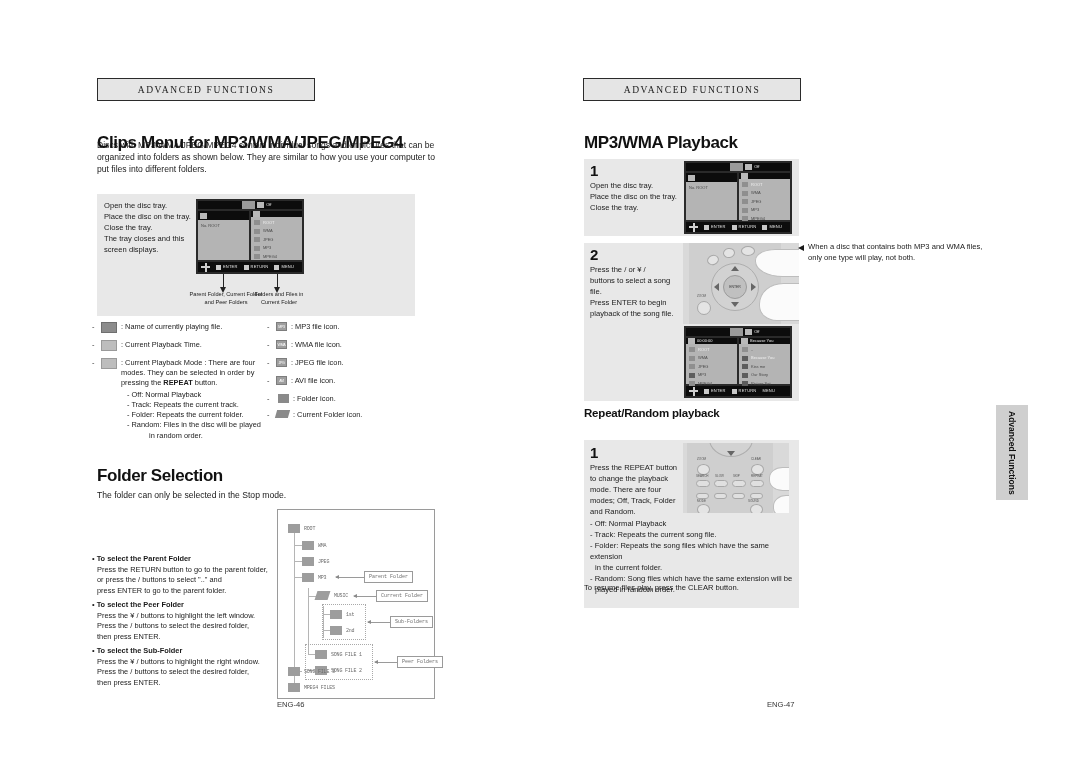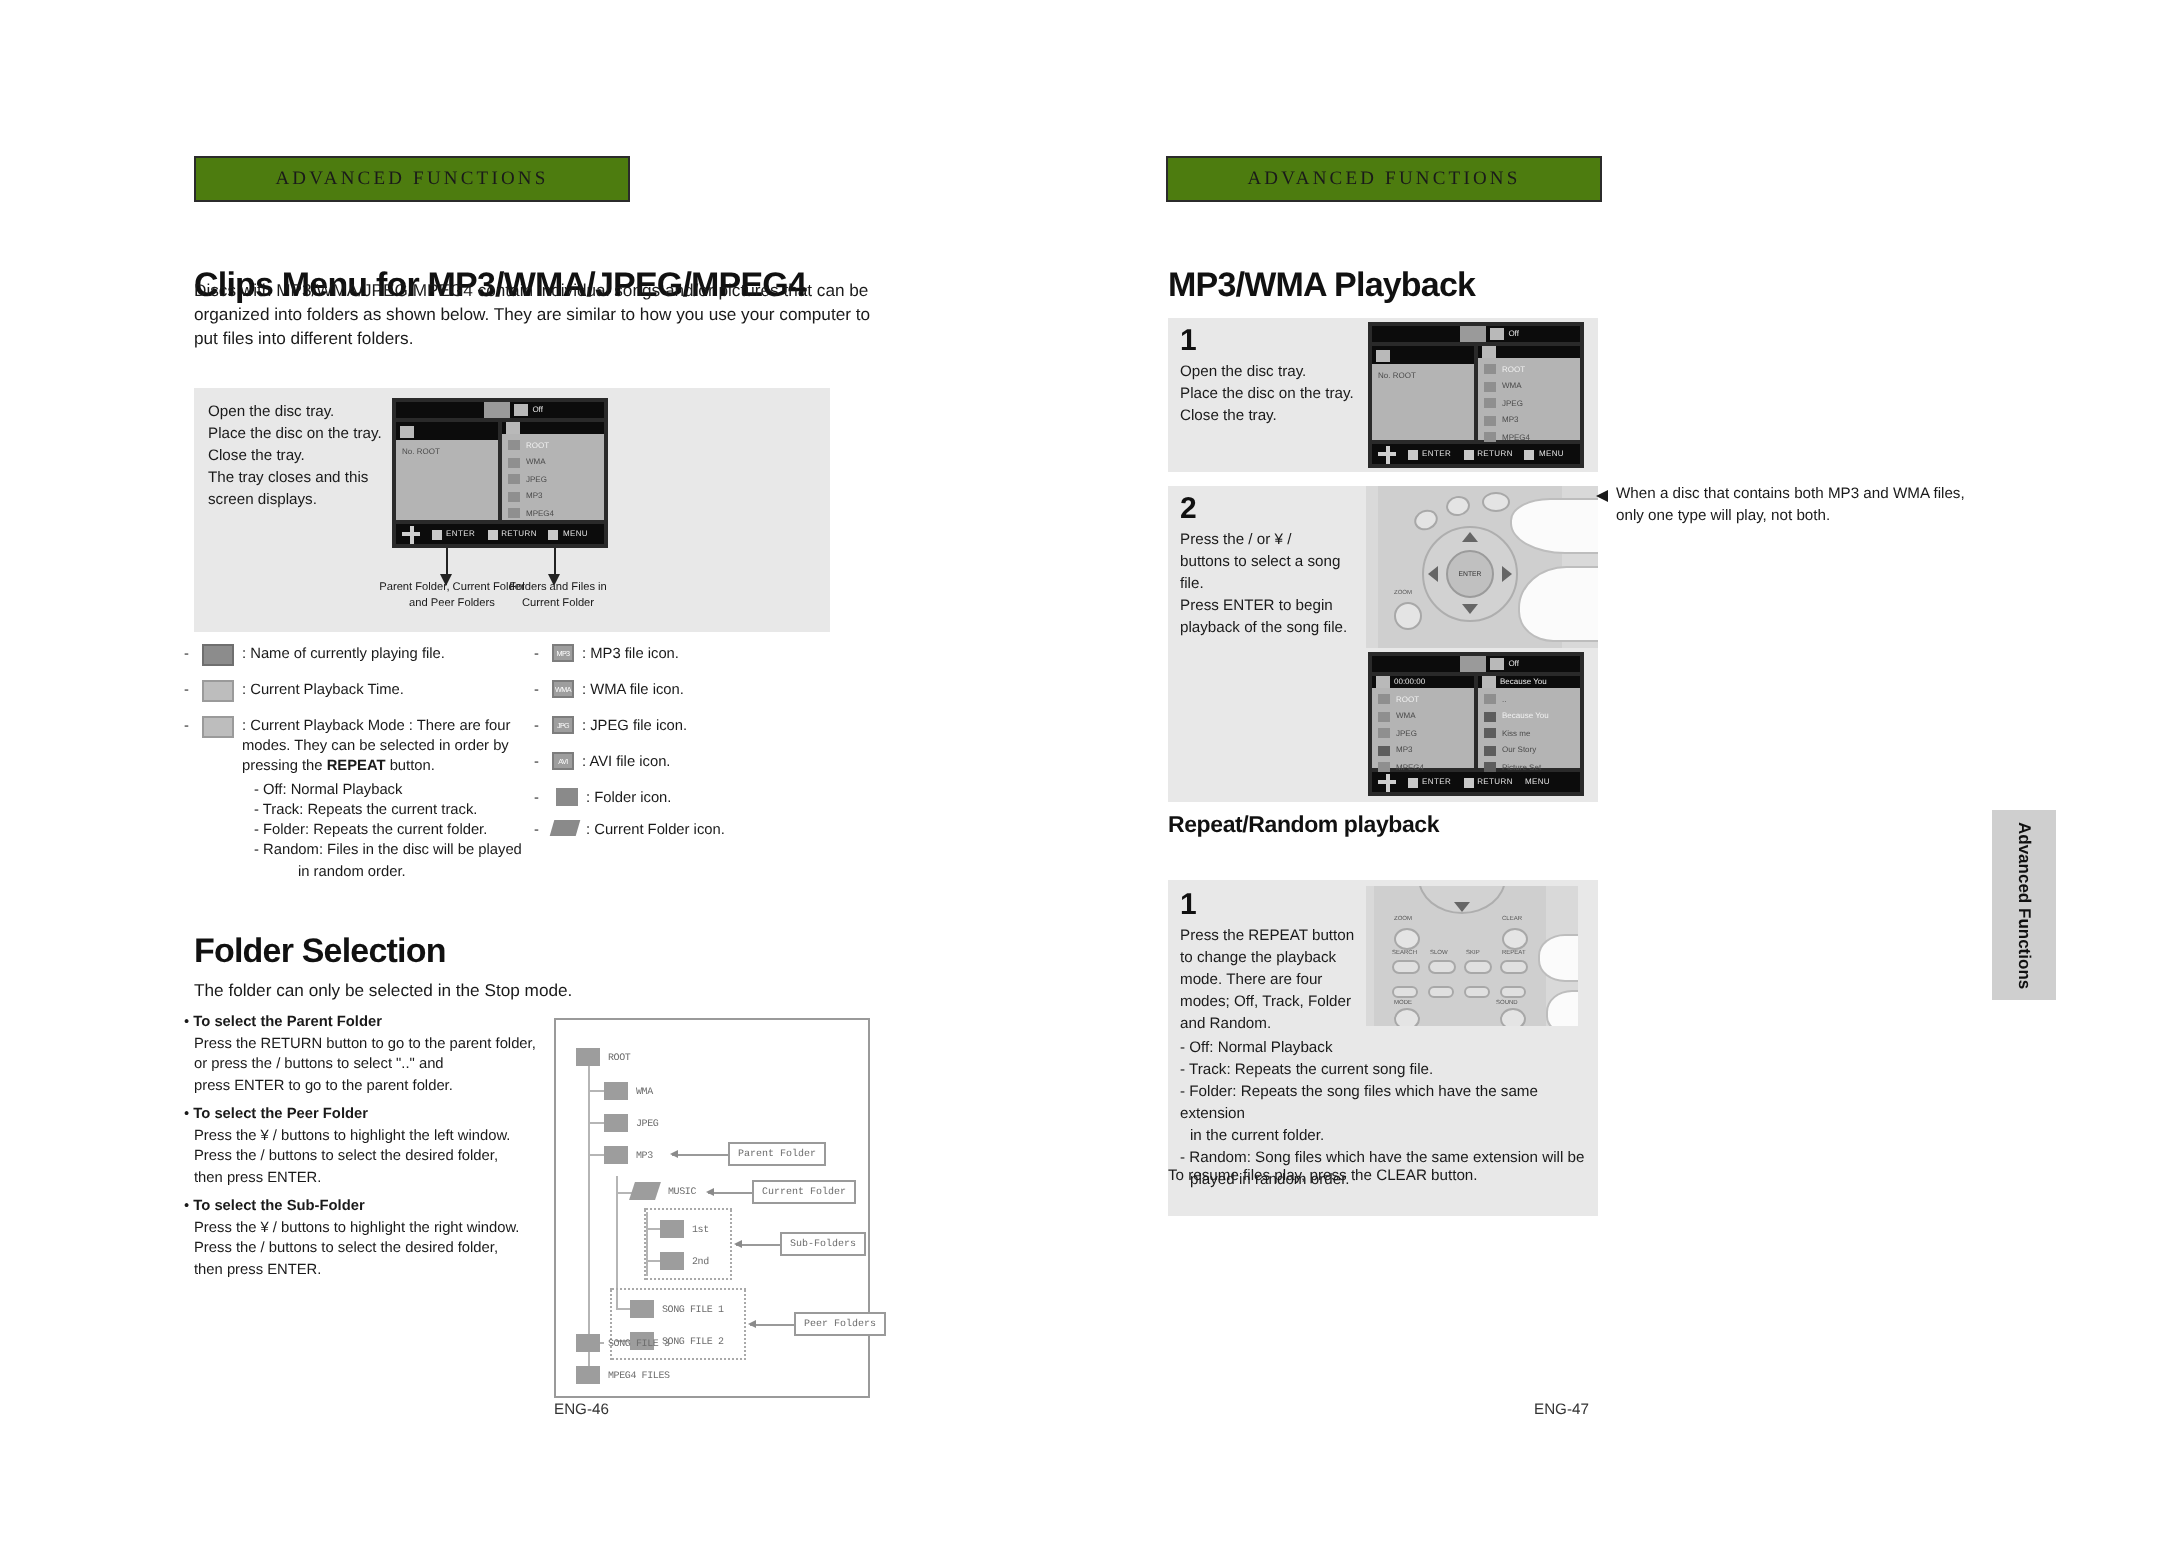--- a/index.html
+++ b/index.html
@@ -15,21 +15,21 @@
     overflow: hidden;
   }
   .page { position: absolute; top: 0; }
   .page-left  { left: 0;   width: 540px; height: 783px; }
   .page-right { left: 540px; width: 540px; height: 783px; }
 
   
   .banner {
     position: absolute;
     border: 1.5px solid #2b2b2b;
-    background: #4d7c0f;
+    background: #e5e5e5;
     height: 23px;
     display: flex; align-items: center; justify-content: center;
   }
   .banner-text {
     font-family: "Liberation Serif", serif;
     font-size: 9.5px;
     letter-spacing: 1.6px;
     color: #1a1a1a;
     font-variant: small-caps;
     text-transform: uppercase;
@@ -417,21 +417,21 @@
   <div class="legend-item" style="left:267px; top:410px;">
     <span class="legend-dash">-</span>
     <span class="legend-icon"><span class="ic-folder-open"></span></span>
     <span class="legend-text">: Current Folder icon.</span>
   </div>
 
   <h1 class="sec" style="left:97px; top:466px;">Folder Selection</h1>
   <p class="body" style="left:97px; top:489px; width:300px;">The folder can only be selected in the Stop mode.</p>
 
   <div class="blk" style="left:92px; top:506px; width:180px;">
-    <div style="margin-bottom:3px;">
+    <div style="margin-bottom:3px;margin-top:48px;">
       <div><span>• </span><span class="bt">To select the Parent Folder</span></div>
       <div class="ind">Press the RETURN button to go to the parent folder,</div>
       <div class="ind">or press the      /     buttons to select ".." and</div>
       <div class="ind">press ENTER to go to the parent folder.</div>
     </div>
     <div style="margin-bottom:3px;">
       <div><span>• </span><span class="bt">To select the Peer Folder</span></div>
       <div class="ind">Press the  ¥ /     buttons to highlight the left window.</div>
       <div class="ind">Press the      /     buttons to select the desired folder,</div>
       <div class="ind">then press ENTER.</div>

